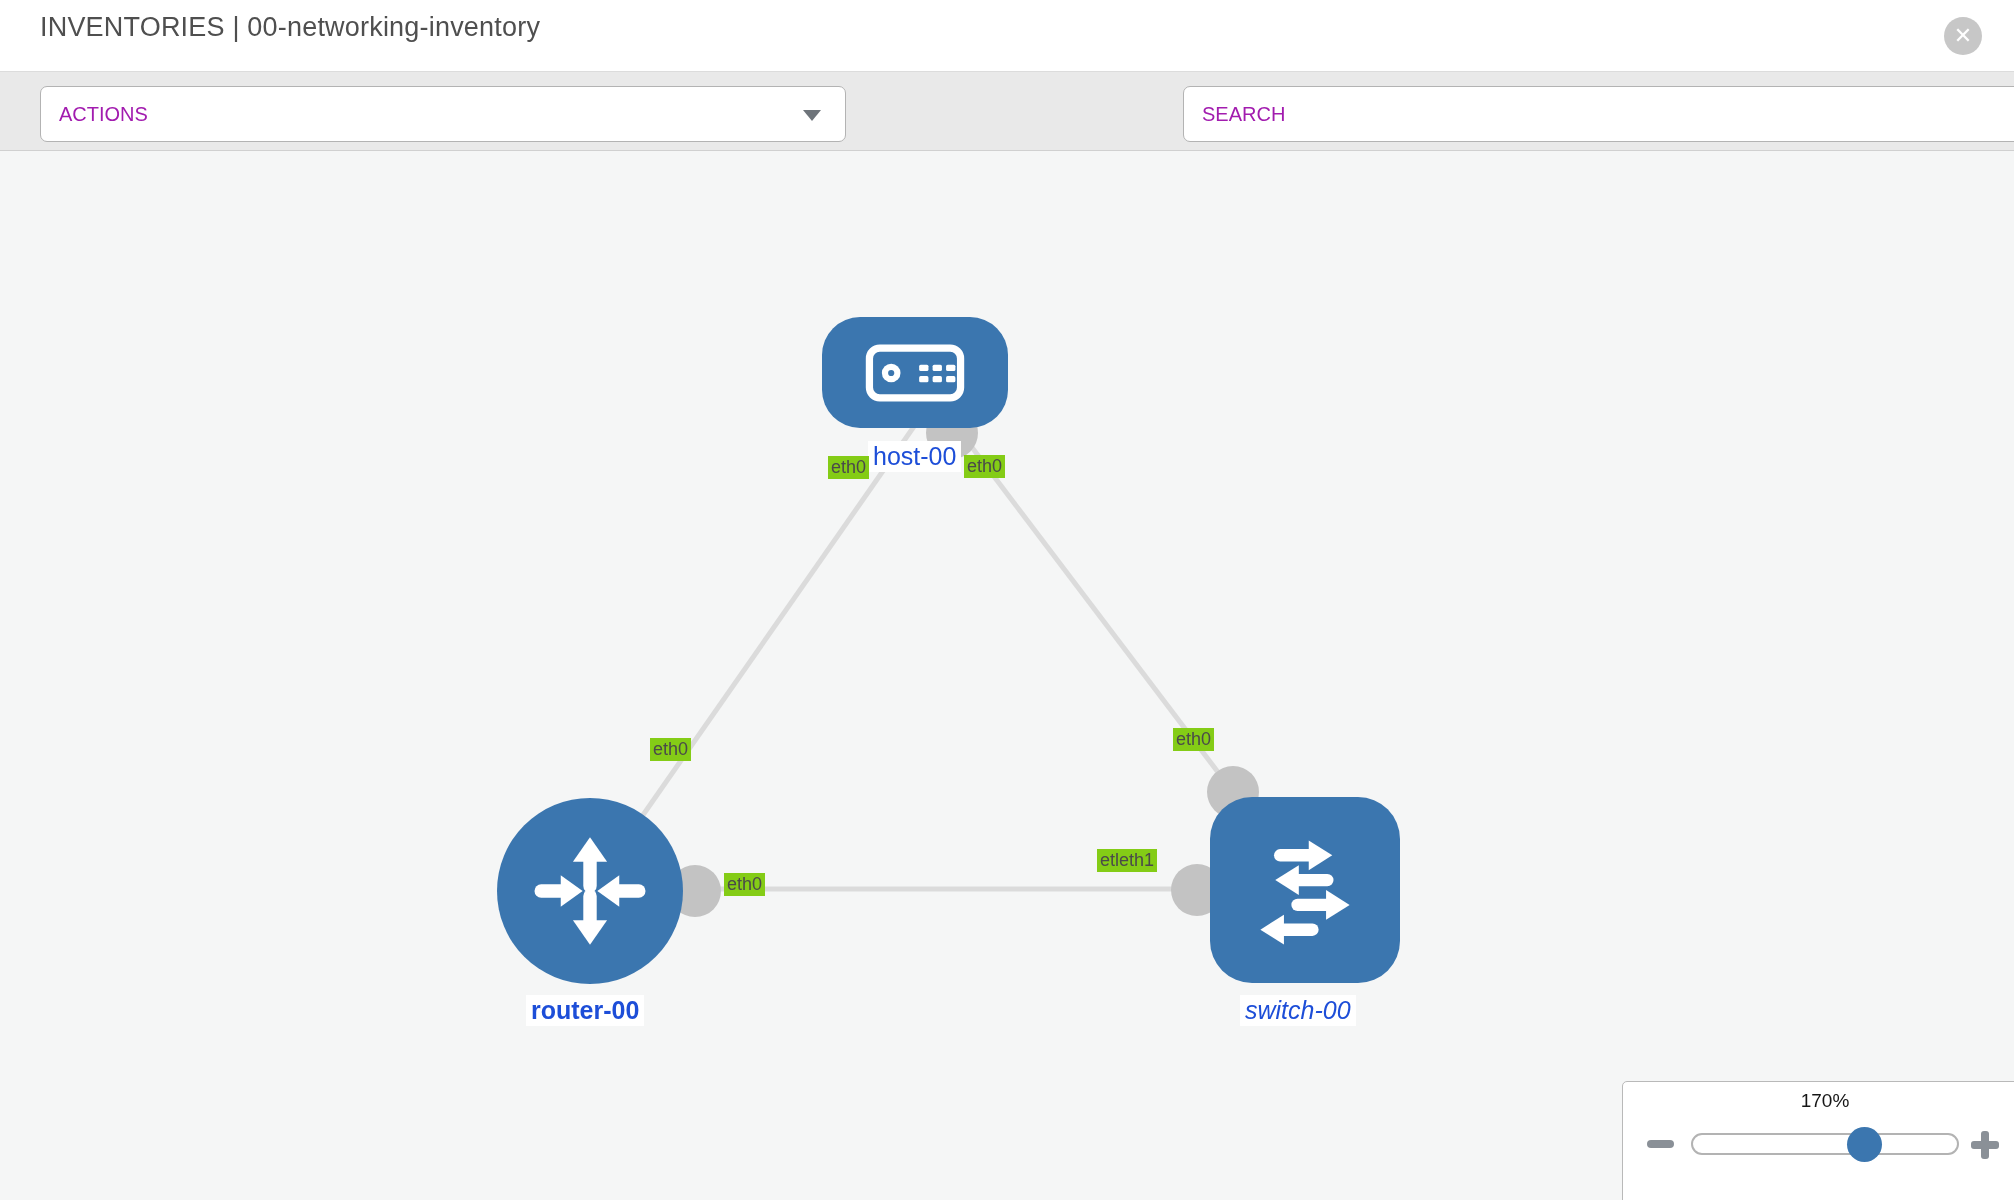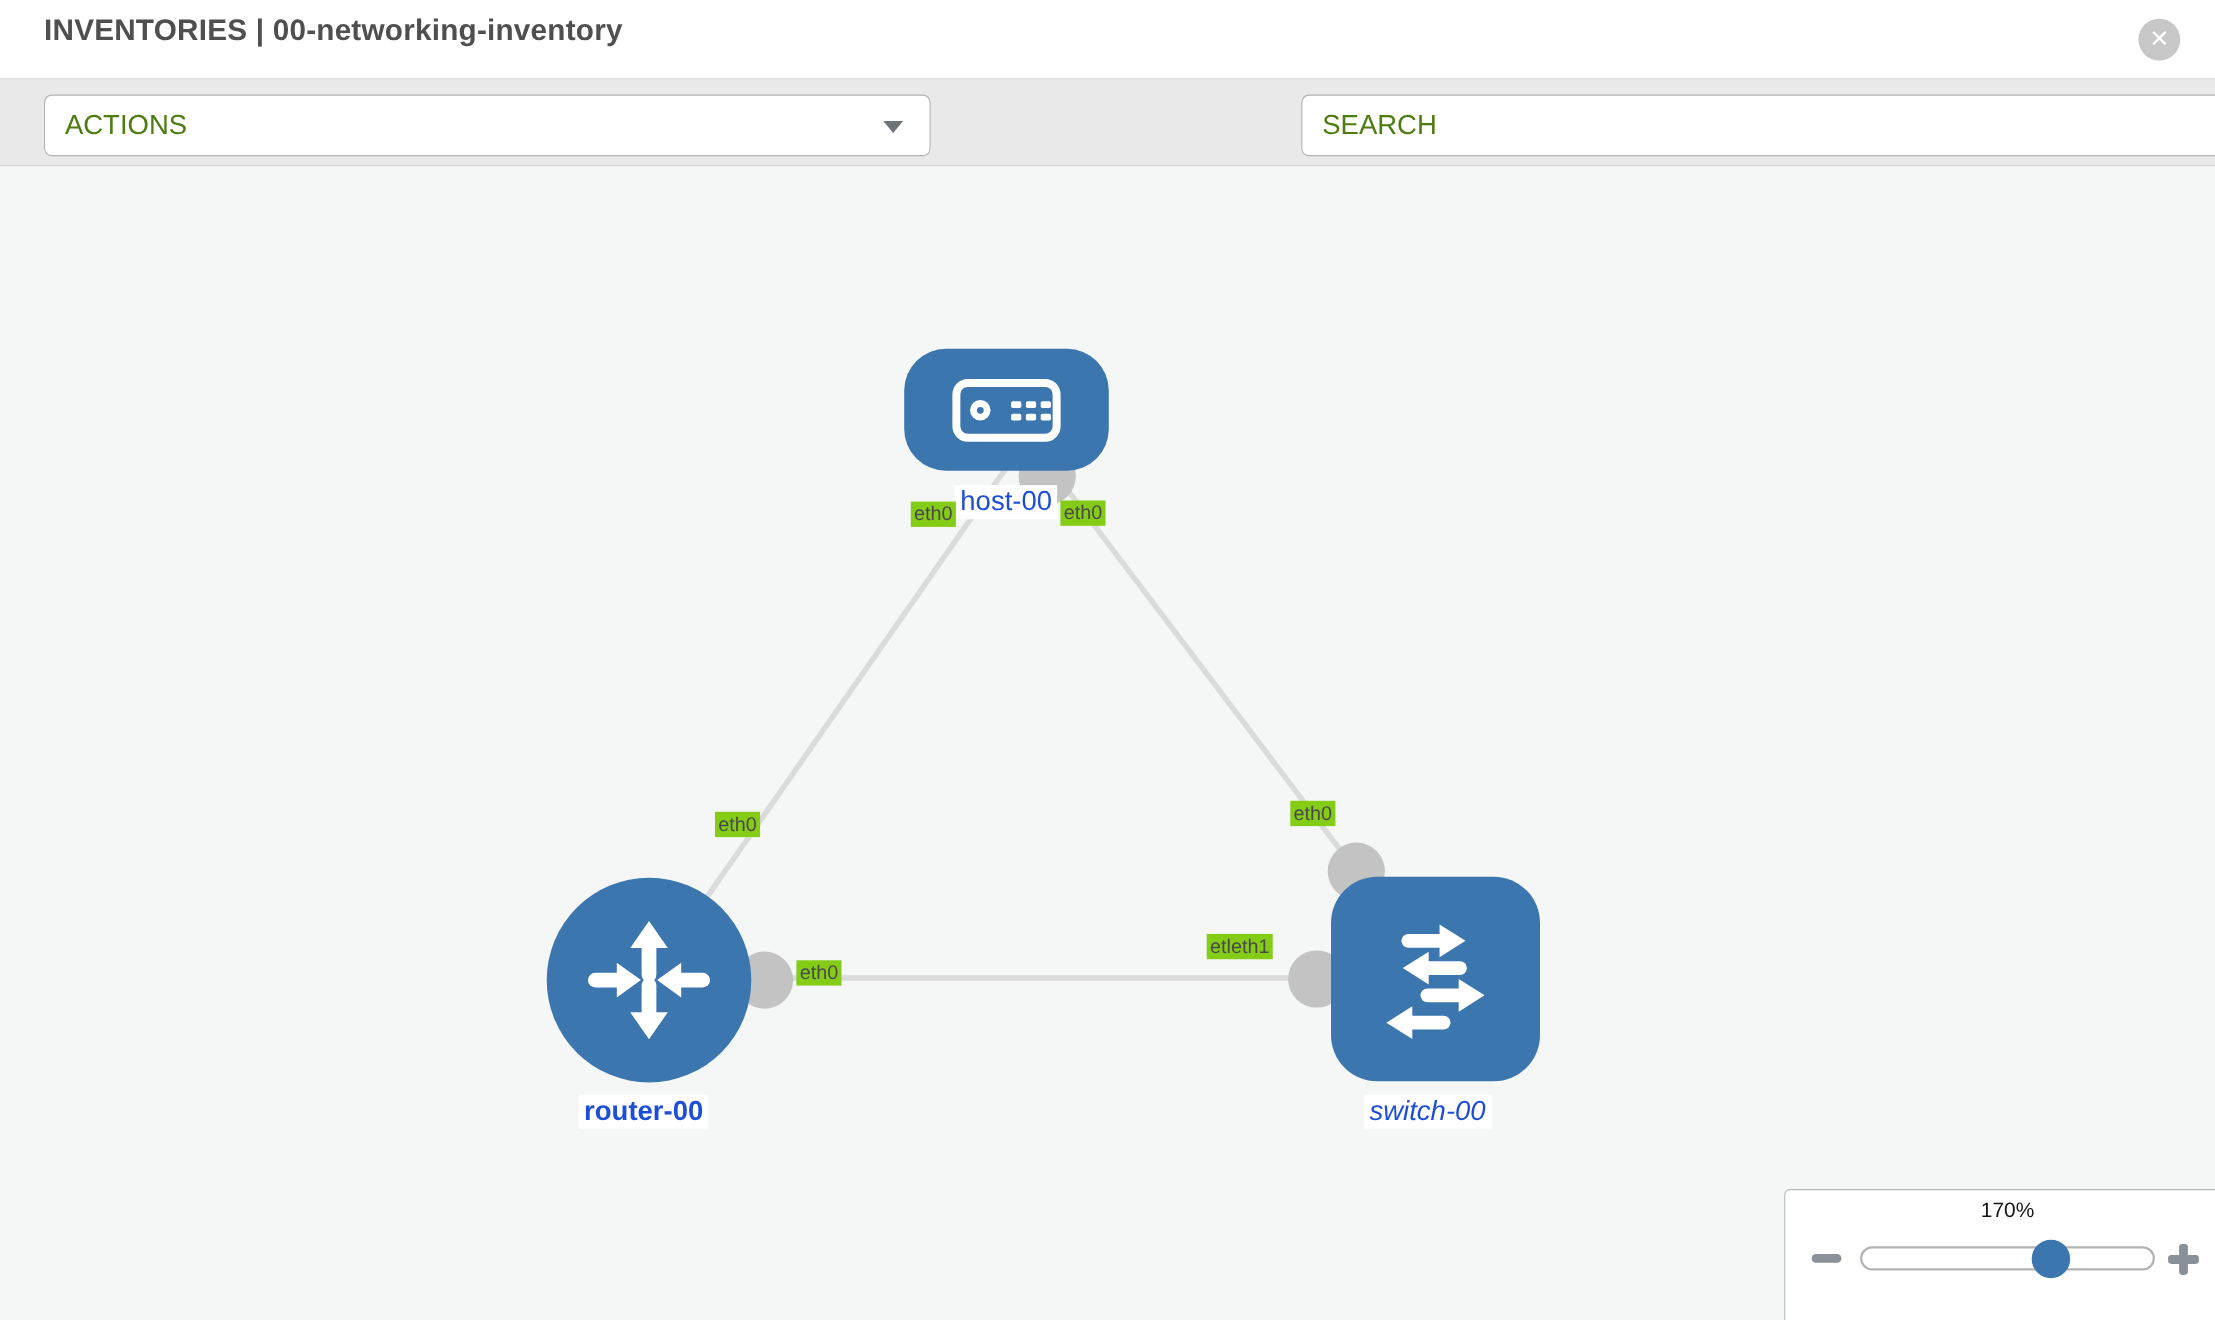--- a/index.html
+++ b/index.html
@@ -12,29 +12,29 @@
   }
   *{box-sizing:border-box;}
   html,body{margin:0;padding:0;}
   body{
     width:2014px;height:1200px;position:relative;overflow:hidden;
     font-family:"Liberation Sans","DejaVu Sans",sans-serif;background:#fff;
   }
 
   
   .app-header{position:absolute;top:0;left:0;width:2014px;height:71px;background:#fff;}
-  .page-title{position:absolute;left:40px;top:12px;font-size:27px;font-weight:700;color:#4f4f4f;letter-spacing:.2px;}
+  .page-title{position:absolute;left:40px;top:12px;font-size:27px;font-weight:400;color:#4f4f4f;letter-spacing:.2px;}
   .close-btn{position:absolute;left:1944px;top:17px;width:38px;height:38px;border-radius:50%;
     background:#c7c7c7;color:#fff;font-size:22px;font-weight:700;line-height:38px;text-align:center;cursor:pointer;}
 
   
   .toolbar{position:absolute;top:71px;left:0;width:2014px;height:80px;background:var(--toolbar-bg);
     border-top:1px solid #dcdcdc;border-bottom:1px solid #d0d0d0;}
   .select-box{position:absolute;top:14px;height:56px;background:#fff;border:1px solid #b3b3b3;border-radius:7px;
-    color:#4d7c0f;font-size:25px;line-height:54px;padding-left:18px;cursor:pointer;}
+    color:#a21caf;font-size:20px;line-height:54px;padding-left:18px;cursor:pointer;}
   .select-actions{left:40px;width:806px;}
   .select-search{left:1183px;width:912px;}
   .caret{position:absolute;right:24px;top:23px;width:0;height:0;
     border-left:9px solid transparent;border-right:9px solid transparent;border-top:11px solid #6e747a;}
   .tool-icon{position:absolute;top:90px;width:42px;height:42px;}
   .tool-icon.wrench{left:1052px;}
   .tool-icon.key{left:1120px;}
 
   
   .canvas{position:absolute;top:151px;left:0;width:2014px;height:1049px;background:var(--canvas-bg);}

